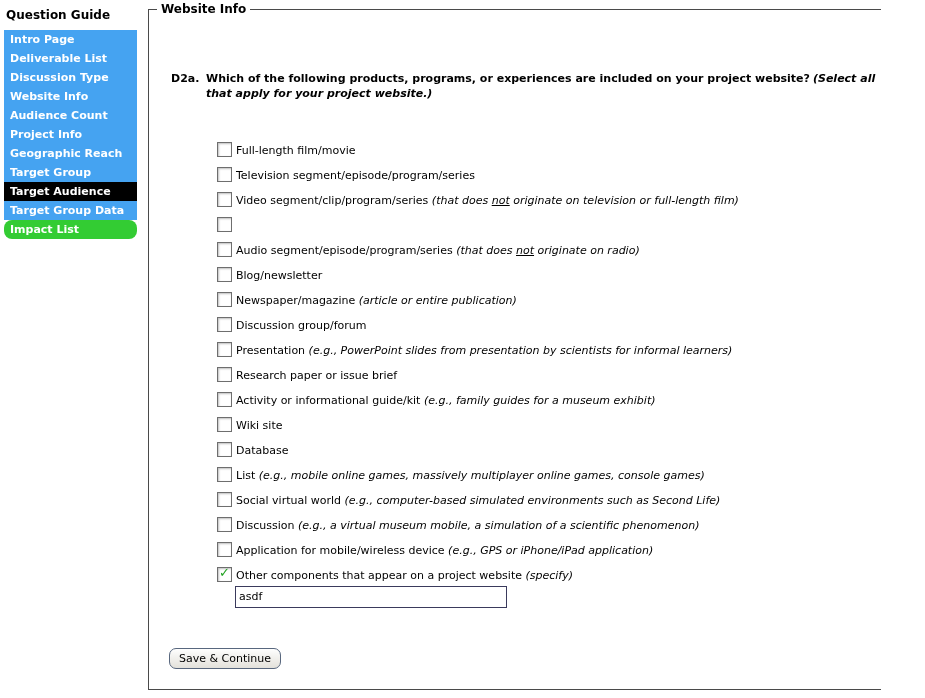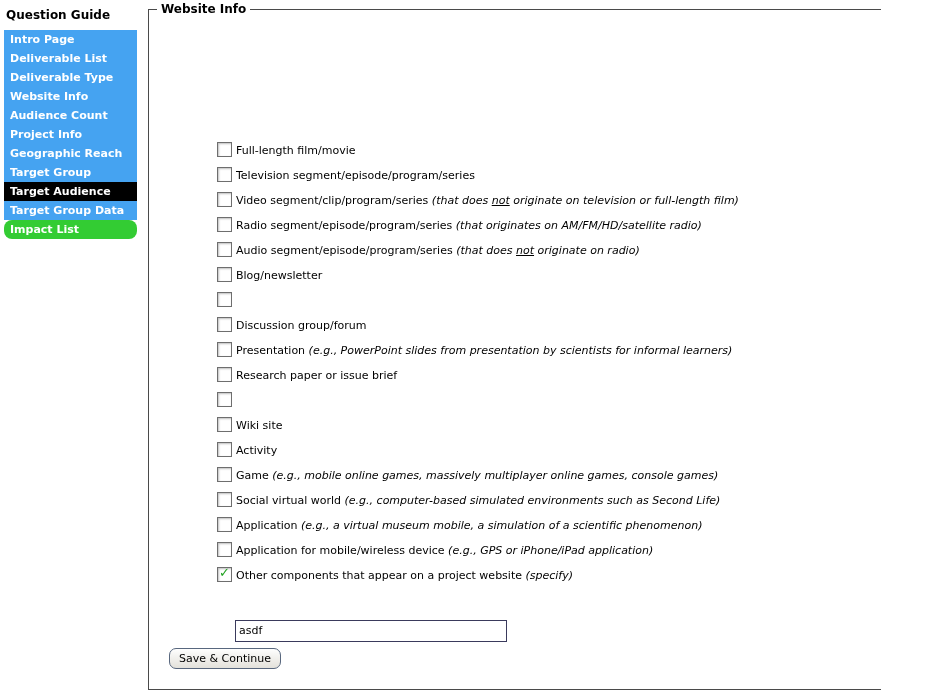--- a/index.html
+++ b/index.html
@@ -27,21 +27,21 @@
   .checkbox-list{position:absolute;left:68px;top:116px;}
   .checkbox-row{height:25px;display:flex;align-items:flex-end;font-size:11px;white-space:nowrap;}
   .checkbox{width:13px;height:13px;flex:none;background:#fff;border:1px solid #6e6e6e;
     box-shadow:inset 1px 1px 2px rgba(0,0,0,0.25);margin-right:4px;position:relative;cursor:pointer;}
   .checkbox .check{display:none;}
   .checkbox.checked .check{display:block;position:absolute;left:1px;top:-2px;
     color:var(--check_green,#21A121);font-size:13px;line-height:13px;font-weight:bold;}
   .label-italic{font-style:italic;}
   .label-italic u{text-underline-offset:1px;}
 
-  .other-input-row{position:absolute;left:86px;top:569px;margin-top:34px;}
+  .other-input-row{position:absolute;left:86px;top:569px;}
   .other-input{width:264px;height:18px;border:1px solid #3a3a5c;font-size:11px;
     font-family:inherit;padding:1px 3px;box-sizing:content-box;}
 
   .save-btn{position:absolute;left:20px;bottom:20px;font-size:11px;font-family:inherit;
     padding:3px 9px;background:linear-gradient(#fefefe,#e3e1da);
     border:1px solid #58677e;border-radius:7px;cursor:pointer;color:#000;}
 </style>
 </head>
 <body>
 
@@ -52,21 +52,21 @@
     <div class="sidebar-items">
   <div class="sidebar-item state-blue">
     <span class="sidebar-item-label">Intro Page</span>
   </div>
 
   <div class="sidebar-item state-blue">
     <span class="sidebar-item-label">Deliverable List</span>
   </div>
 
   <div class="sidebar-item state-blue">
-    <span class="sidebar-item-label">Deliverable Type</span>
+    <span class="sidebar-item-label">Discussion Type</span>
   </div>
 
   <div class="sidebar-item state-blue">
     <span class="sidebar-item-label">Website Info</span>
   </div>
 
   <div class="sidebar-item state-blue">
     <span class="sidebar-item-label">Audience Count</span>
   </div>
 
@@ -92,98 +92,103 @@
 
   <div class="sidebar-item state-green">
     <span class="sidebar-item-label">Impact List</span>
   </div>
 </div>
   </div>
 
   <fieldset class="main">
     <legend>Website Info</legend>
 
+    <div class="question">
+      <span class="qnum">D2a.</span>
+      <span class="qtext"><span>Which of the following products, programs, or experiences are included on your project website?</span><span class="qnote">(Select all that apply for your project website.)</span></span>
+    </div>
 
     <div class="checkbox-list">
   <div class="checkbox-row">
     <span class="checkbox"></span>
     <span class="cb-label"><span class="label-text">Full-length film/movie</span><span class="label-italic"></span></span>
   </div>
 
   <div class="checkbox-row">
     <span class="checkbox"></span>
     <span class="cb-label"><span class="label-text">Television segment/episode/program/series</span><span class="label-italic"></span></span>
   </div>
 
   <div class="checkbox-row">
     <span class="checkbox"></span>
     <span class="cb-label"><span class="label-text">Video segment/clip/program/series </span><span class="label-italic">(that does <u>not</u> originate on television or full-length film)</span></span>
   </div>
 
   <div class="checkbox-row">
     <span class="checkbox"></span>
-    <span class="cb-label"><span class="label-text">Radio segment/episode/program/series </span><span class="label-italic">(that originates on AM/FM/HD/satellite radio)</span></span>
   </div>
 
   <div class="checkbox-row">
     <span class="checkbox"></span>
     <span class="cb-label"><span class="label-text">Audio segment/episode/program/series </span><span class="label-italic">(that does <u>not</u> originate on radio)</span></span>
   </div>
 
   <div class="checkbox-row">
     <span class="checkbox"></span>
     <span class="cb-label"><span class="label-text">Blog/newsletter</span><span class="label-italic"></span></span>
   </div>
 
   <div class="checkbox-row">
     <span class="checkbox"></span>
+    <span class="cb-label"><span class="label-text">Newspaper/magazine </span><span class="label-italic">(article or entire publication)</span></span>
   </div>
 
   <div class="checkbox-row">
     <span class="checkbox"></span>
     <span class="cb-label"><span class="label-text">Discussion group/forum</span><span class="label-italic"></span></span>
   </div>
 
   <div class="checkbox-row">
     <span class="checkbox"></span>
     <span class="cb-label"><span class="label-text">Presentation </span><span class="label-italic">(e.g., PowerPoint slides from presentation by scientists for informal learners)</span></span>
   </div>
 
   <div class="checkbox-row">
     <span class="checkbox"></span>
     <span class="cb-label"><span class="label-text">Research paper or issue brief</span><span class="label-italic"></span></span>
   </div>
 
   <div class="checkbox-row">
     <span class="checkbox"></span>
+    <span class="cb-label"><span class="label-text">Activity or informational guide/kit </span><span class="label-italic">(e.g., family guides for a museum exhibit)</span></span>
   </div>
 
   <div class="checkbox-row">
     <span class="checkbox"></span>
     <span class="cb-label"><span class="label-text">Wiki site</span><span class="label-italic"></span></span>
   </div>
 
   <div class="checkbox-row">
     <span class="checkbox"></span>
-    <span class="cb-label"><span class="label-text">Activity</span><span class="label-italic"></span></span>
-  </div>
-
-  <div class="checkbox-row">
-    <span class="checkbox"></span>
-    <span class="cb-label"><span class="label-text">Game </span><span class="label-italic">(e.g., mobile online games, massively multiplayer online games, console games)</span></span>
+    <span class="cb-label"><span class="label-text">Database</span><span class="label-italic"></span></span>
+  </div>
+
+  <div class="checkbox-row">
+    <span class="checkbox"></span>
+    <span class="cb-label"><span class="label-text">List </span><span class="label-italic">(e.g., mobile online games, massively multiplayer online games, console games)</span></span>
   </div>
 
   <div class="checkbox-row">
     <span class="checkbox"></span>
     <span class="cb-label"><span class="label-text">Social virtual world </span><span class="label-italic">(e.g., computer-based simulated environments such as Second Life)</span></span>
   </div>
 
   <div class="checkbox-row">
     <span class="checkbox"></span>
-    <span class="cb-label"><span class="label-text">Application </span><span class="label-italic">(e.g., a virtual museum mobile, a simulation of a scientific phenomenon)</span></span>
+    <span class="cb-label"><span class="label-text">Discussion </span><span class="label-italic">(e.g., a virtual museum mobile, a simulation of a scientific phenomenon)</span></span>
   </div>
 
   <div class="checkbox-row">
     <span class="checkbox"></span>
     <span class="cb-label"><span class="label-text">Application for mobile/wireless device </span><span class="label-italic">(e.g., GPS or iPhone/iPad application)</span></span>
   </div>
 
   <div class="checkbox-row">
     <span class="checkbox checked">
             <span class="check">✓</span>

